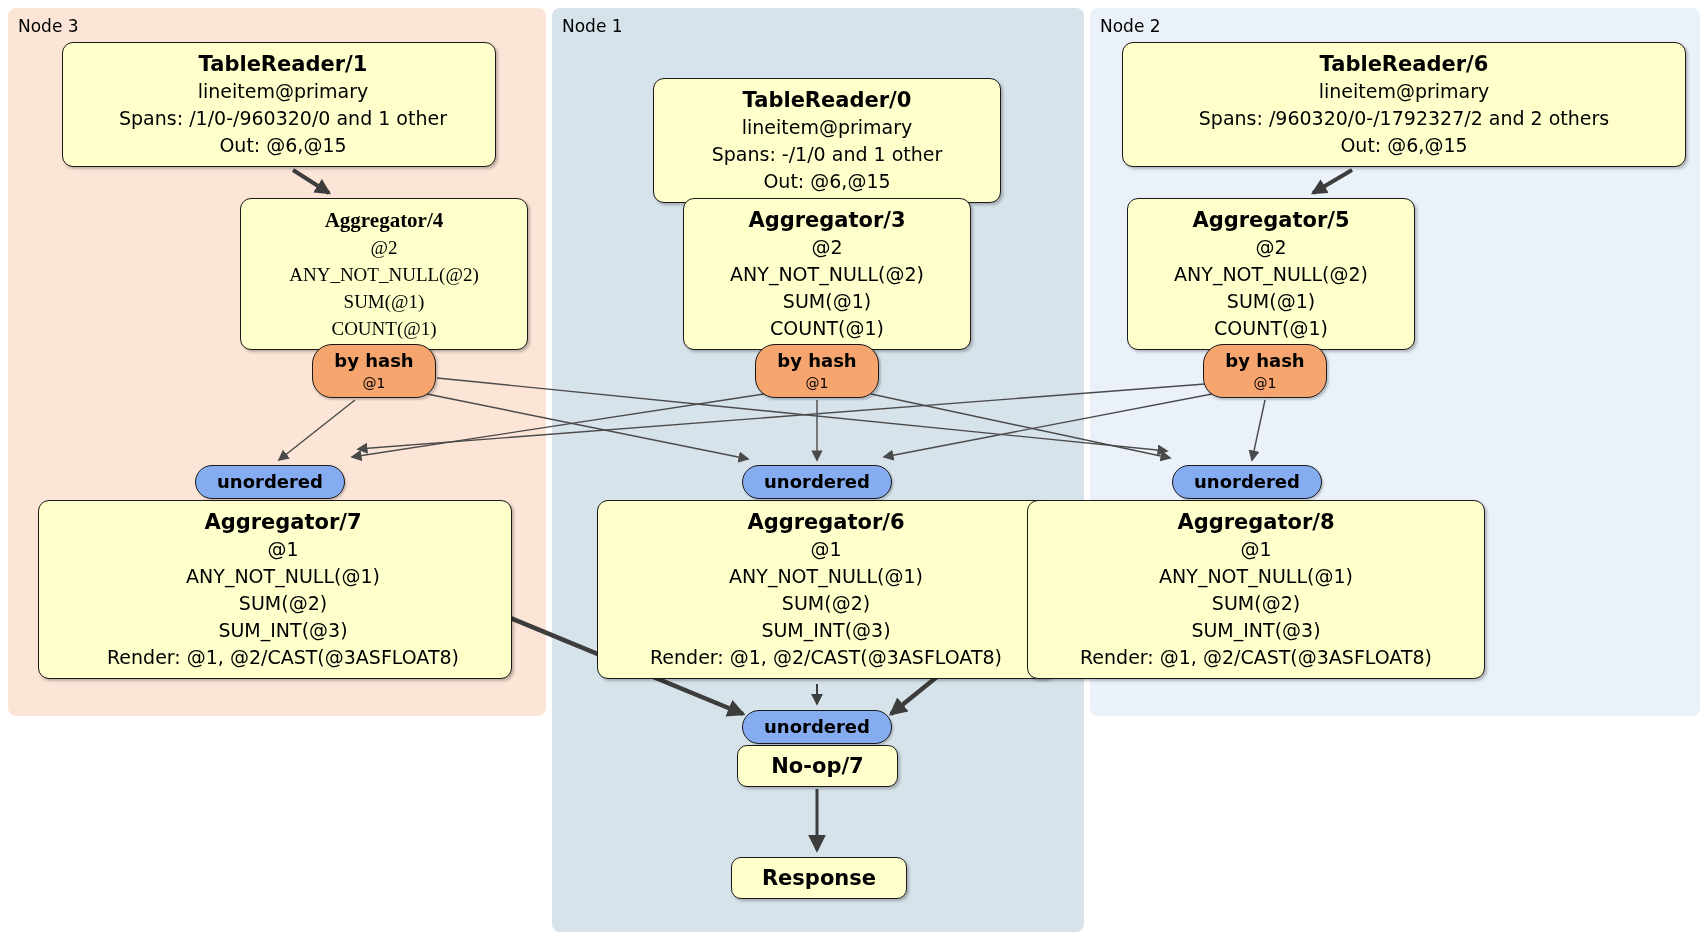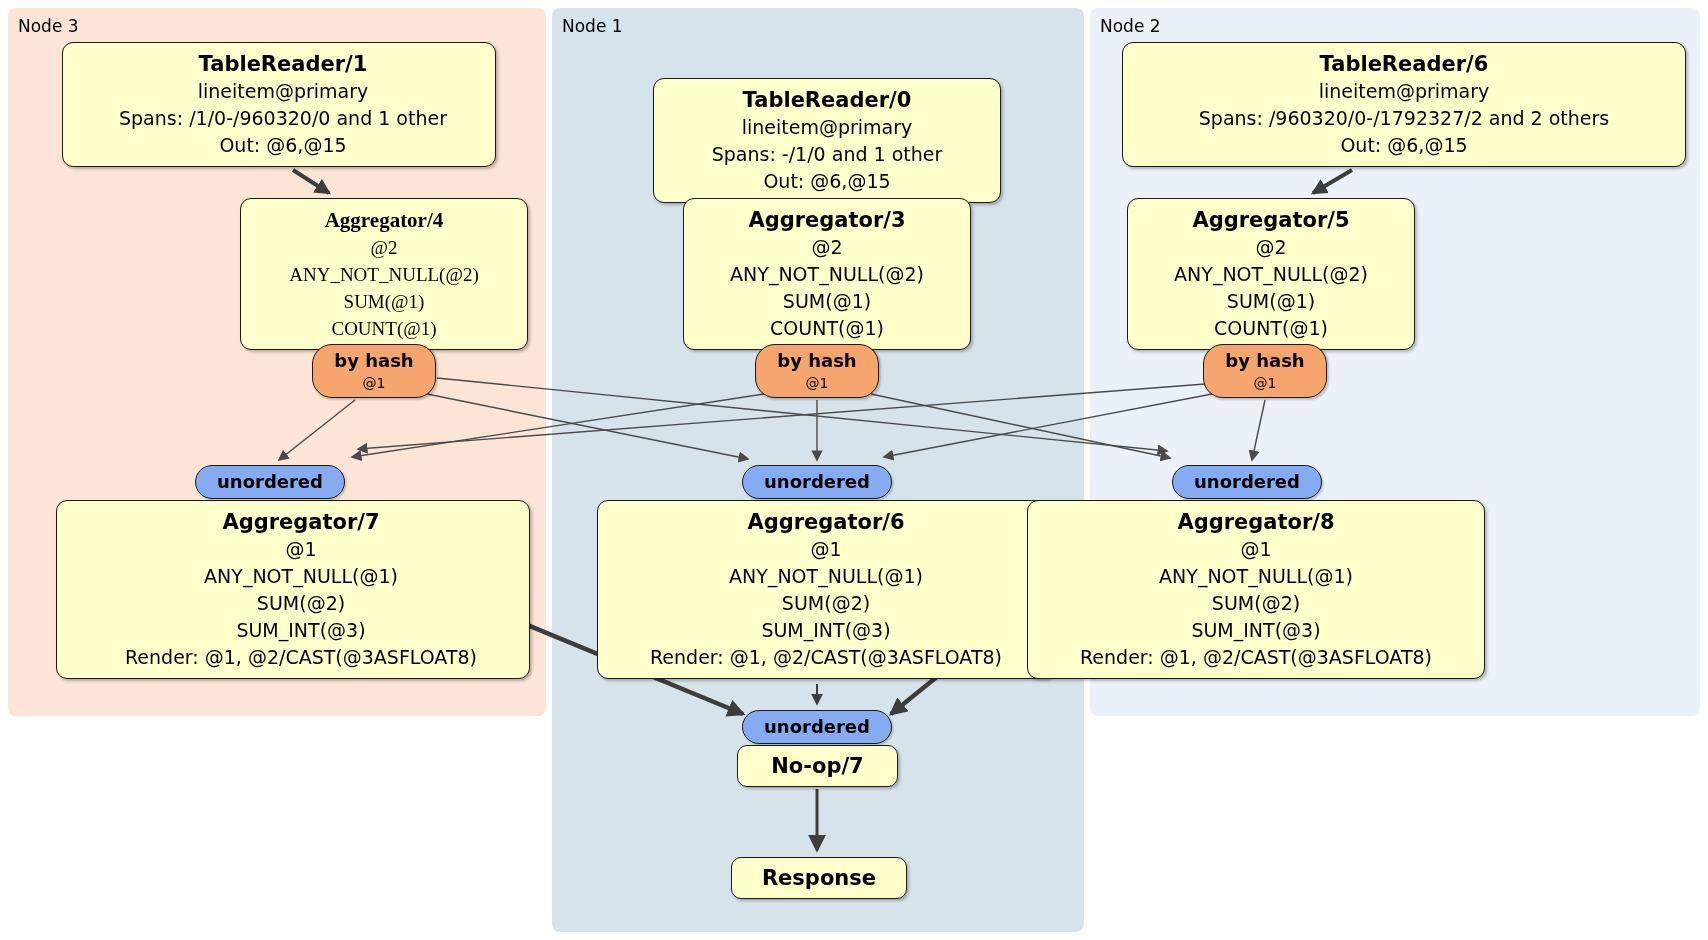--- a/index.html
+++ b/index.html
@@ -147,21 +147,21 @@
   </div>
   <div class="pill hash" style="left:1203px;top:344px;">
     <div class="h1">by hash</div>
     <div class="h2">@1</div>
   </div>
 
   <div class="pill unordered" style="left:195px;top:465px;">unordered</div>
   <div class="pill unordered" style="left:742px;top:465px;">unordered</div>
   <div class="pill unordered" style="left:1172px;top:465px;">unordered</div>
 
-  <div class="pbox" style="left:56px;top:500px;width:440px;padding-left:24px;">
+  <div class="pbox" style="left:38px;top:500px;width:440px;padding-left:24px;">
     <div class="ptitle">Aggregator/7</div>
     <div>@1</div>
     <div>ANY_NOT_NULL(@1)</div>
     <div>SUM(@2)</div>
     <div>SUM_INT(@3)</div>
     <div>Render: @1, @2/CAST(@3ASFLOAT8)</div>
   </div>
   <div class="pbox" style="left:597px;top:500px;width:440px;">
     <div class="ptitle">Aggregator/6</div>
     <div>@1</div>

